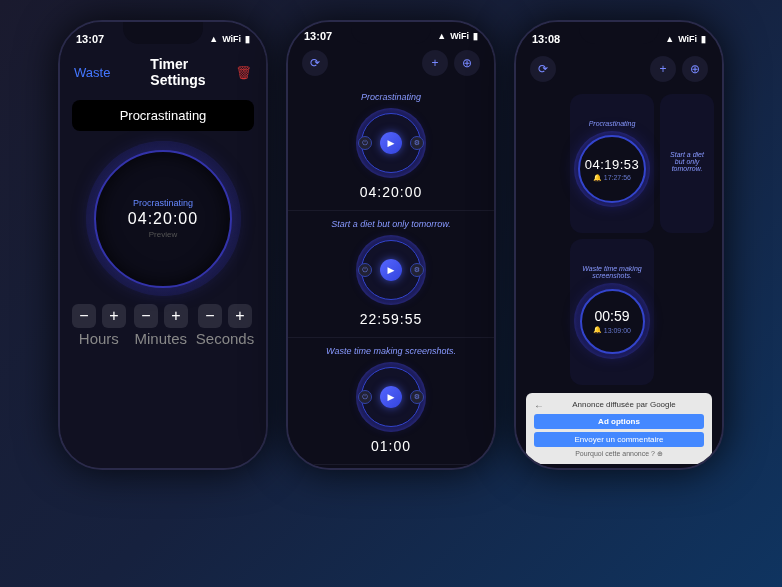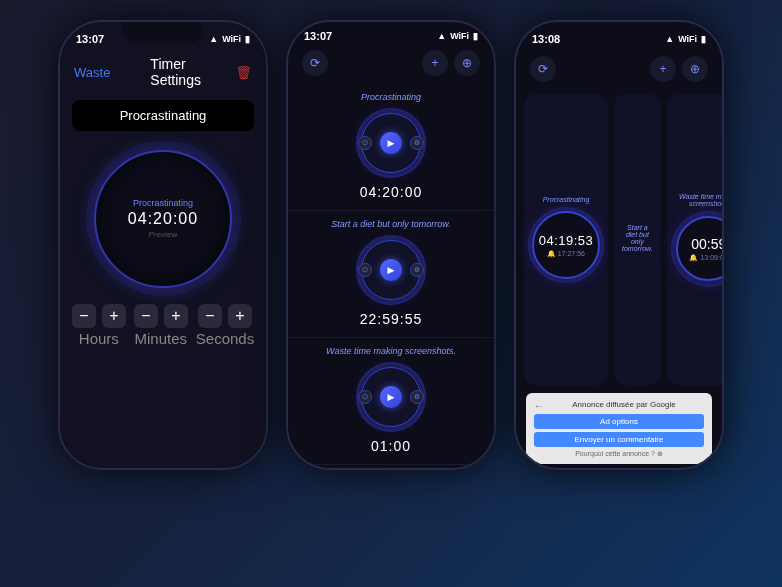--- a/index.html
+++ b/index.html
@@ -84,21 +84,21 @@
 
     .save-btn {
       color: #4477ff;
       font-size: 13px;
       font-weight: 500;
     }
 
     .settings-title {
       color: #fff;
       font-size: 14px;
-      font-weight: 400;
+      font-weight: 700;
       margin-left: 40px;
     }
 
     .delete-btn {
       color: #cc3333;
       font-size: 13px;
     }
 
     .name-input {
       margin: 4px 12px 10px;
@@ -330,20 +330,21 @@
     }
 
     .ad-options-btn {
       background: #4488ff;
       color: #fff;
       border-radius: 3px;
       padding: 3px 6px;
       font-size: 8px;
       text-align: center;
       margin-bottom: 3px;
+      font-weight: bold;
     }
 
     .ad-comment-btn {
       background: #4488ff;
       color: #fff;
       border-radius: 3px;
       padding: 3px 6px;
       font-size: 8px;
       text-align: center;
       margin-bottom: 3px;
@@ -371,24 +372,25 @@
 
     .phone3-toolbar {
       display: flex;
       justify-content: space-between;
       align-items: center;
       padding: 4px 14px 8px;
     }
 
     .timers-grid {
       display: grid;
-      grid-template-columns: 1fr 1fr 1fr;
+      grid-template-columns: 1fr 1fr;
       gap: 6px;
       padding: 4px 8px;
       flex: 1;
+      margin-left: 46px;
     }
 
     .timer-cell {
       background: #111128;
       border-radius: 12px;
       display: flex;
       flex-direction: column;
       align-items: center;
       justify-content: center;
       padding: 8px 4px;

